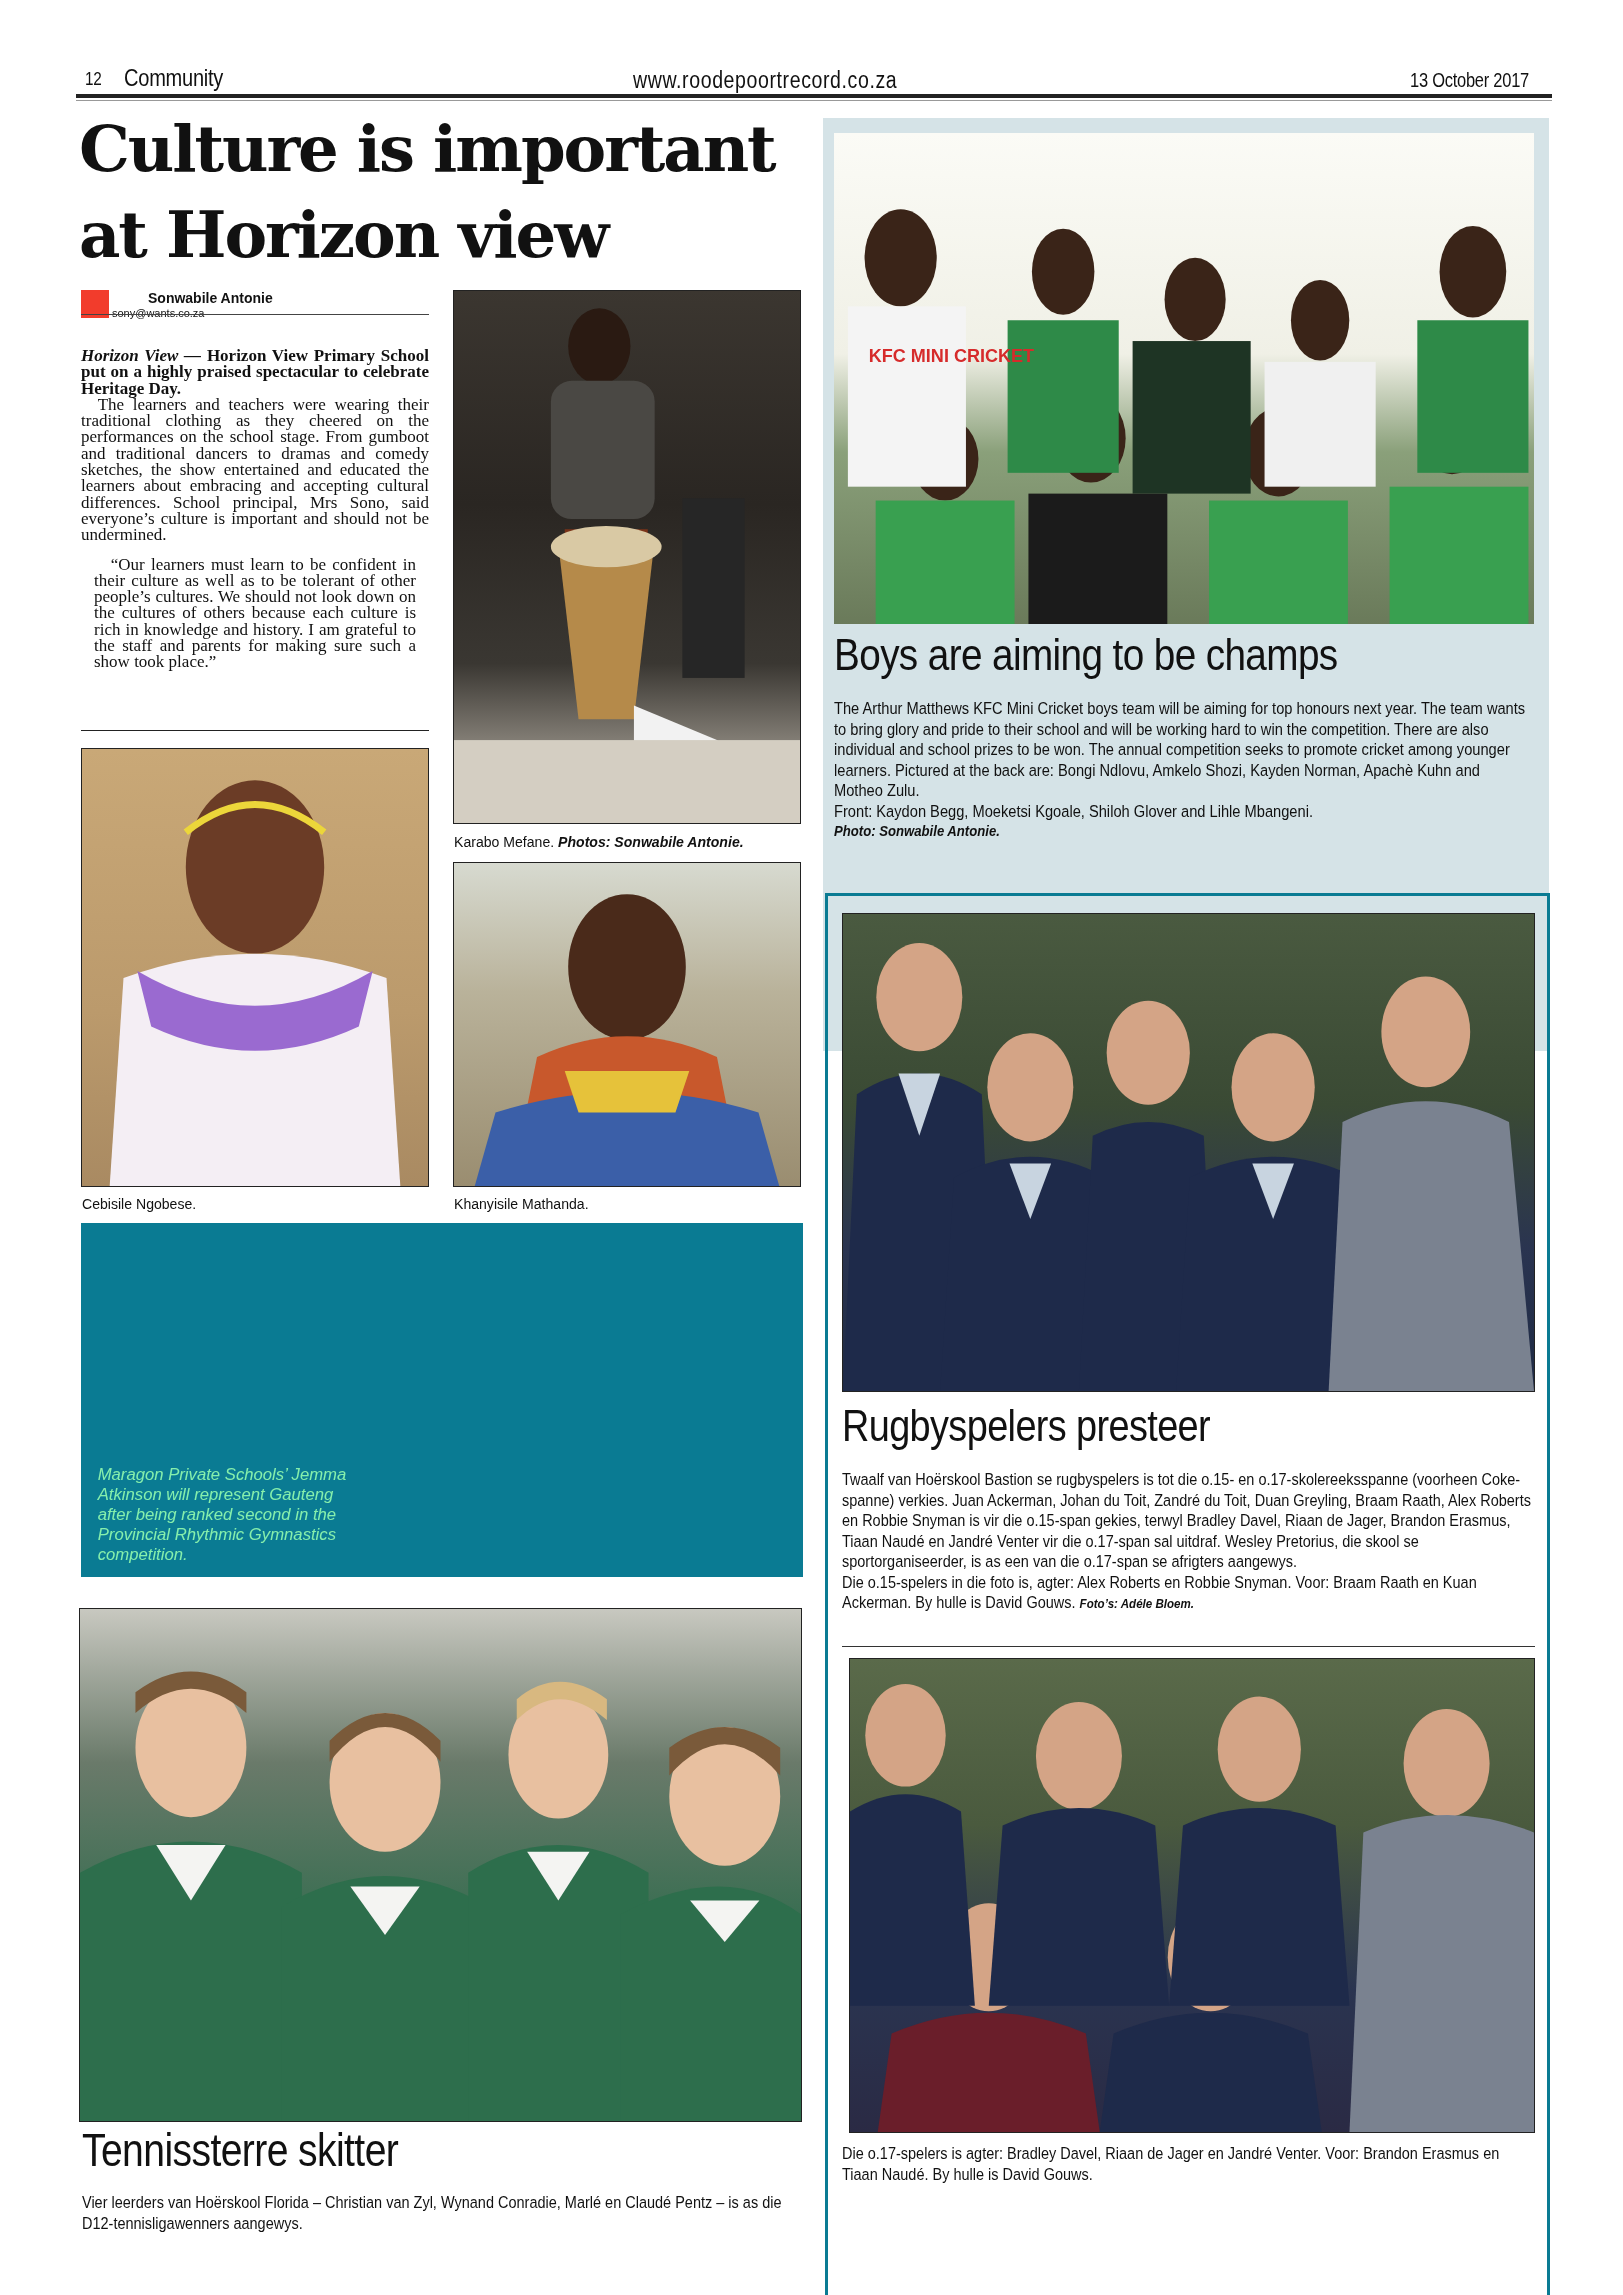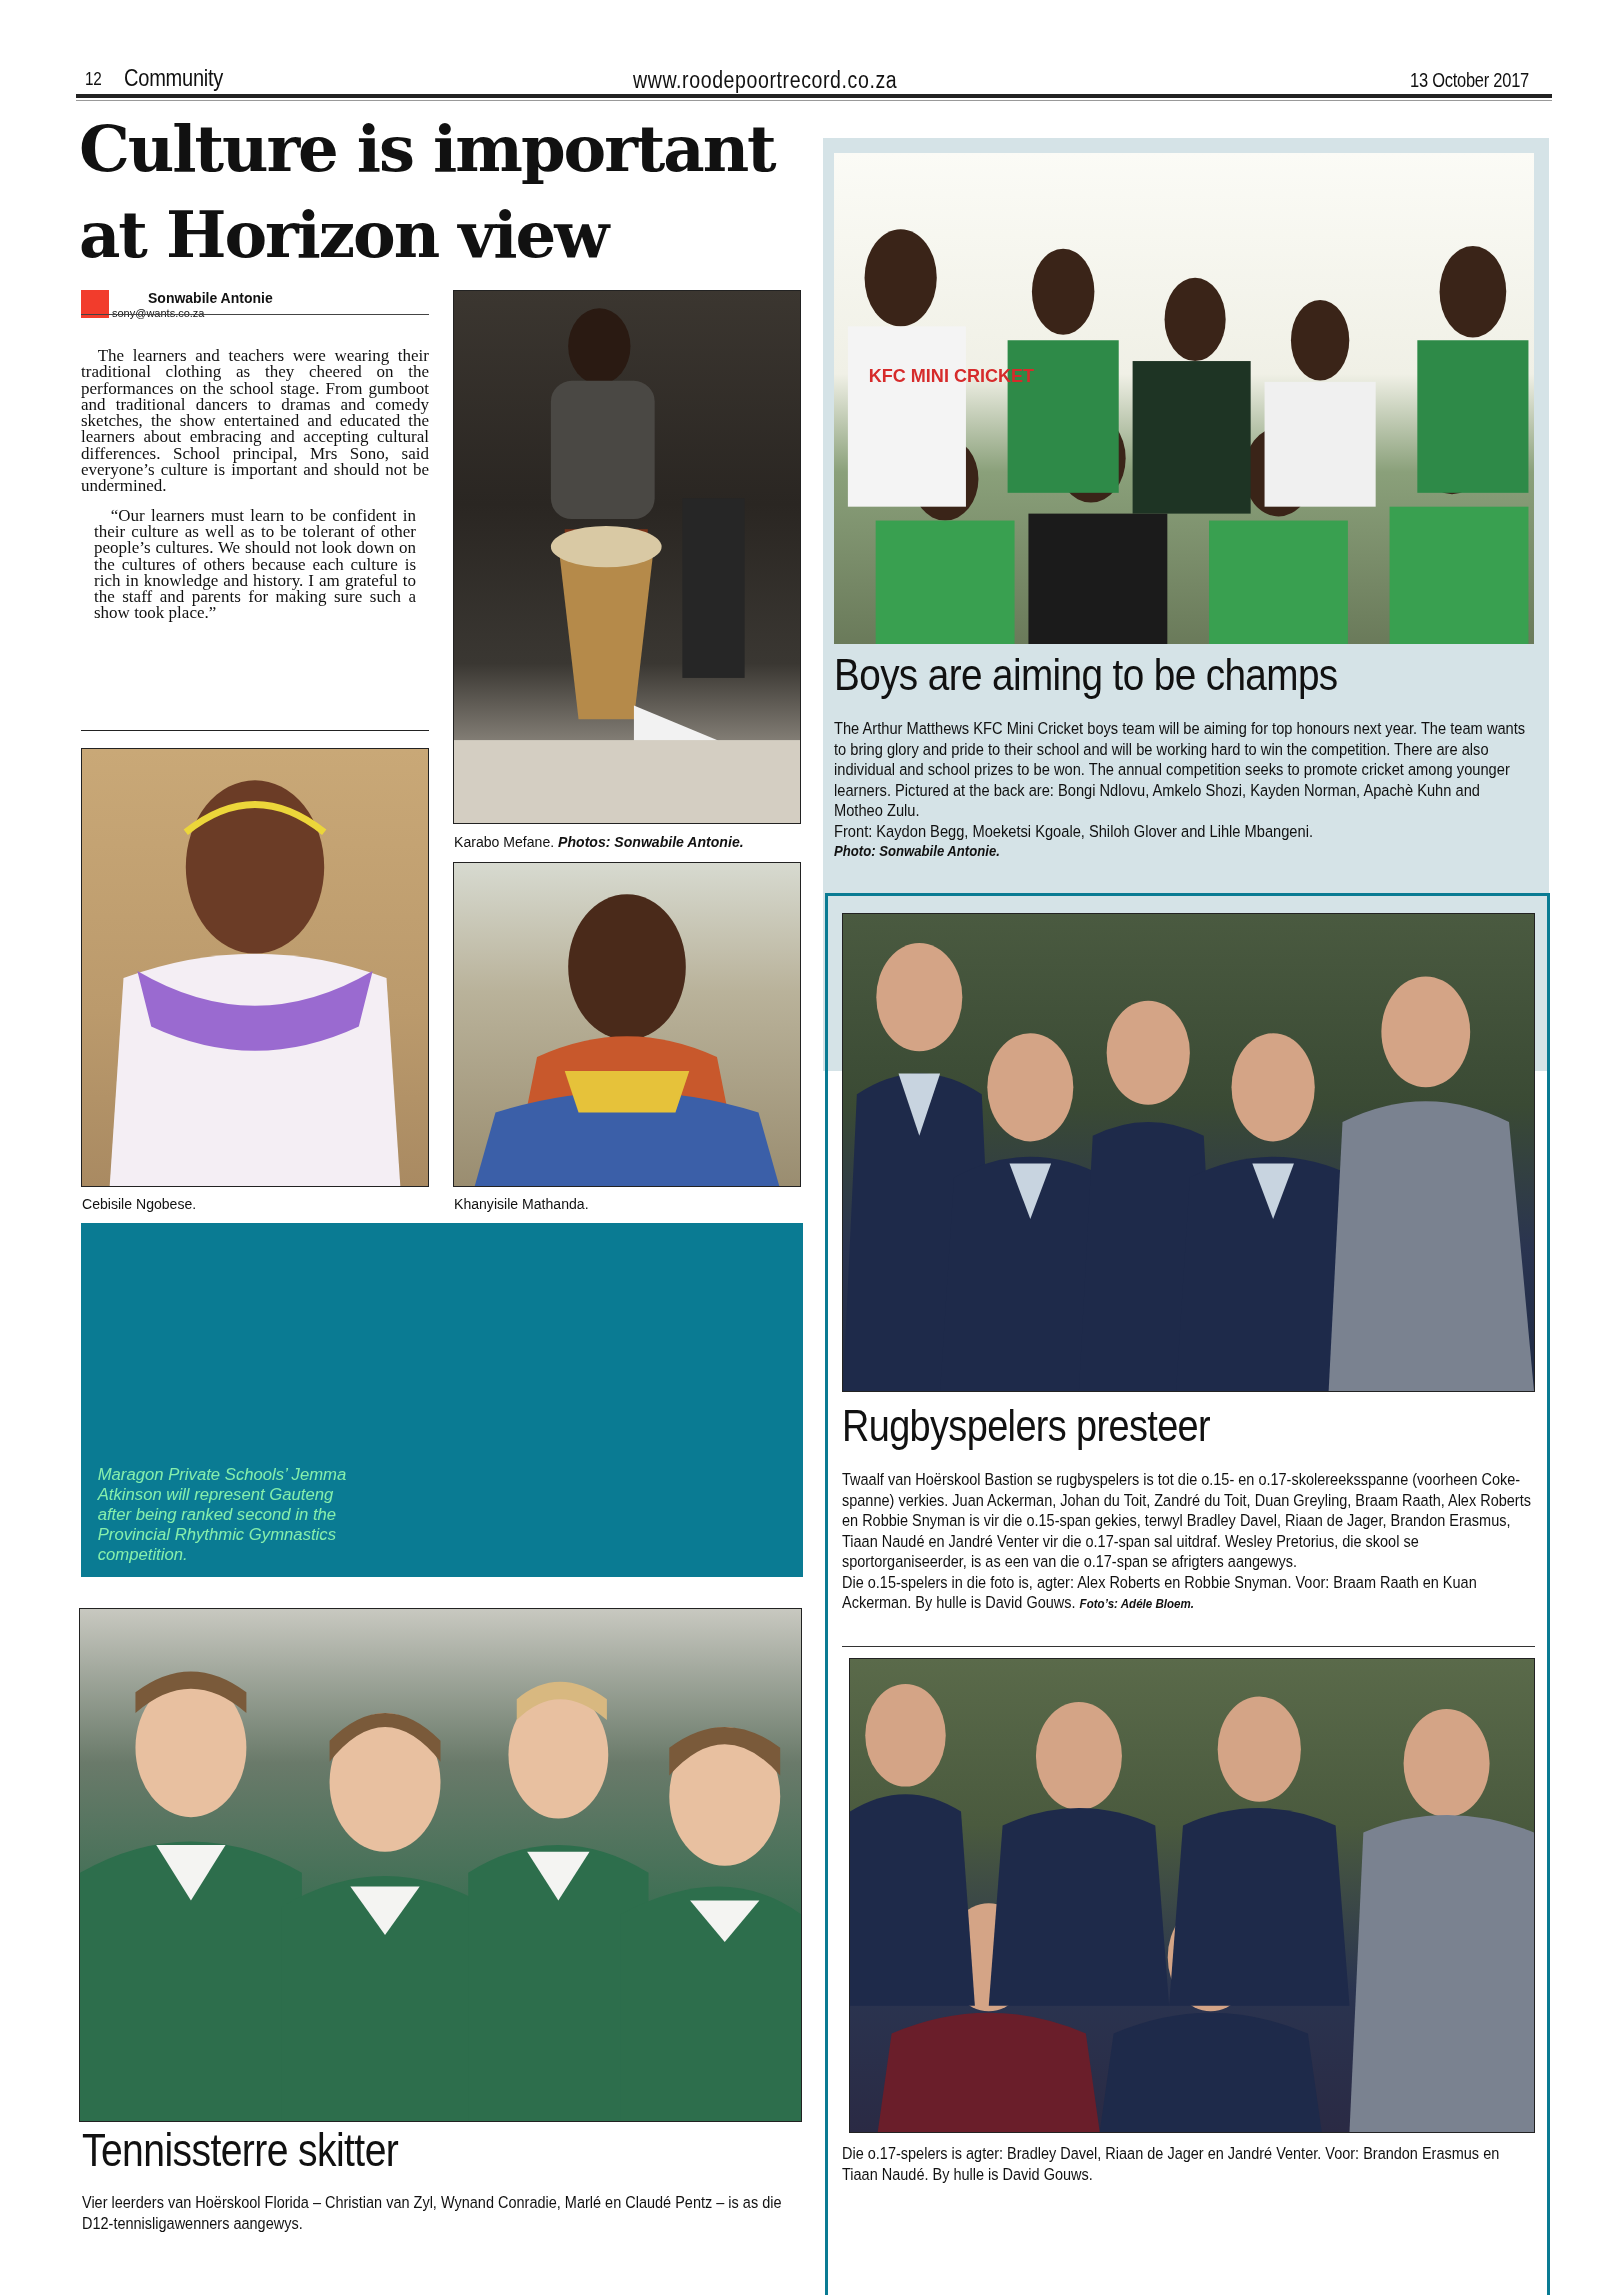--- a/index.html
+++ b/index.html
@@ -31,20 +31,21 @@
 <div>
   <div class="abs headline" style="left:79px;top:106px;">Culture is important</div>
   <div class="abs headline" style="left:79px;top:192px;">at Horizon view</div>
 
   <div class="abs byline-box" style="left:81px;top:290px;"></div>
   <div class="abs" style="left:112px;top:290px;font-size:14px;font-weight:bold;margin-left:36px;">Sonwabile Antonie</div>
   <div class="abs" style="left:112px;top:307px;font-size:11px;">sony@wants.co.za</div>
   <div class="abs" style="left:81px;top:314px;width:348px;height:1.4px;background:#444;"></div>
 
   <div class="abs body-serif" style="left:81px;top:348px;width:348px;">
+    <p style="margin:0;font-weight:bold;"><i>Horizon View —</i> <span>Horizon View Primary School put on a highly praised spectacular to celebrate Heritage Day.</span></p>
     <p style="margin:0;text-indent:16.7px;">The learners and teachers were wearing their traditional clothing as they cheered on the performances on the school stage. From gumboot and traditional dancers to dramas and comedy sketches, the show entertained and educated the learners about embracing and accepting cultural differences. School principal, Mrs Sono, said everyone’s culture is important and should not be undermined.</p>
     <p style="margin:13px;text-indent:16.7px;">“Our learners must learn to be confident in their culture as well as to be tolerant of other people’s cultures. We should not look down on the cultures of others because each culture is rich in knowledge and history. I am grateful to the staff and parents for making sure such a show took place.”</p>
   </div>
   <div class="abs" style="left:81px;top:730px;width:348px;height:1.4px;background:#222;"></div>
 
   <div class="photo" style="left:453px;top:290px;width:348px;height:534px;background:linear-gradient(180deg,#3b3630 0%,#2a2622 40%,#3a3732 70%,#cfc8bc 100%);">
     <svg width="100%" height="100%" viewBox="0 0 500 770" preserveAspectRatio="none">
       <ellipse cx="210" cy="80" rx="45" ry="55" fill="#2a1a12"></ellipse>
       <rect x="140" y="130" width="150" height="200" rx="30" fill="#4a4844"></rect>
       <path d="M150 360 L290 360 L260 620 L180 620 Z" fill="#b58a4a"></path>
@@ -74,21 +75,21 @@
     <svg width="100%" height="100%" viewBox="0 0 500 466" preserveAspectRatio="none">
       <ellipse cx="250" cy="150" rx="85" ry="105" fill="#4a2a1a"></ellipse>
       <path d="M120 280 Q250 220 380 280 L400 380 Q250 430 100 380 Z" fill="#c8582c"></path>
       <path d="M60 360 Q250 300 440 360 L470 466 L30 466 Z" fill="#3b5fa8"></path>
       <path d="M160 300 L340 300 L320 360 L180 360 Z" fill="#e6c23a"></path>
     </svg>
   </div>
   <div class="abs caption" style="left:454px;top:1195px;">Khanyisile Mathanda.</div>
 </div>
 
-<div class="abs" style="left:823px;top:118px;width:726px;height:933px;background:#d5e3e7;margin-top:20px;">
+<div class="abs" style="left:823px;top:118px;width:726px;height:933px;background:#d5e3e7;">
   <div class="photo" style="left:11px;top:15.3px;width:700px;height:491px;border:none;background:linear-gradient(180deg,#fbfbf6 0%,#f0f0e6 45%,#8aa07a 65%,#6a7a5a 100%);">
     <svg width="100%" height="100%" viewBox="0 0 1008 708" preserveAspectRatio="none">
       <g fill="#3a2418">
         <ellipse cx="96" cy="180" rx="52" ry="70"></ellipse>
           <ellipse cx="330" cy="200" rx="45" ry="62"></ellipse>
         <ellipse cx="520" cy="240" rx="44" ry="60"></ellipse>
           <ellipse cx="700" cy="270" rx="42" ry="58"></ellipse>
         <ellipse cx="920" cy="200" rx="48" ry="66"></ellipse>
         <ellipse cx="160" cy="470" rx="48" ry="60"></ellipse>
           <ellipse cx="370" cy="440" rx="50" ry="64"></ellipse>

